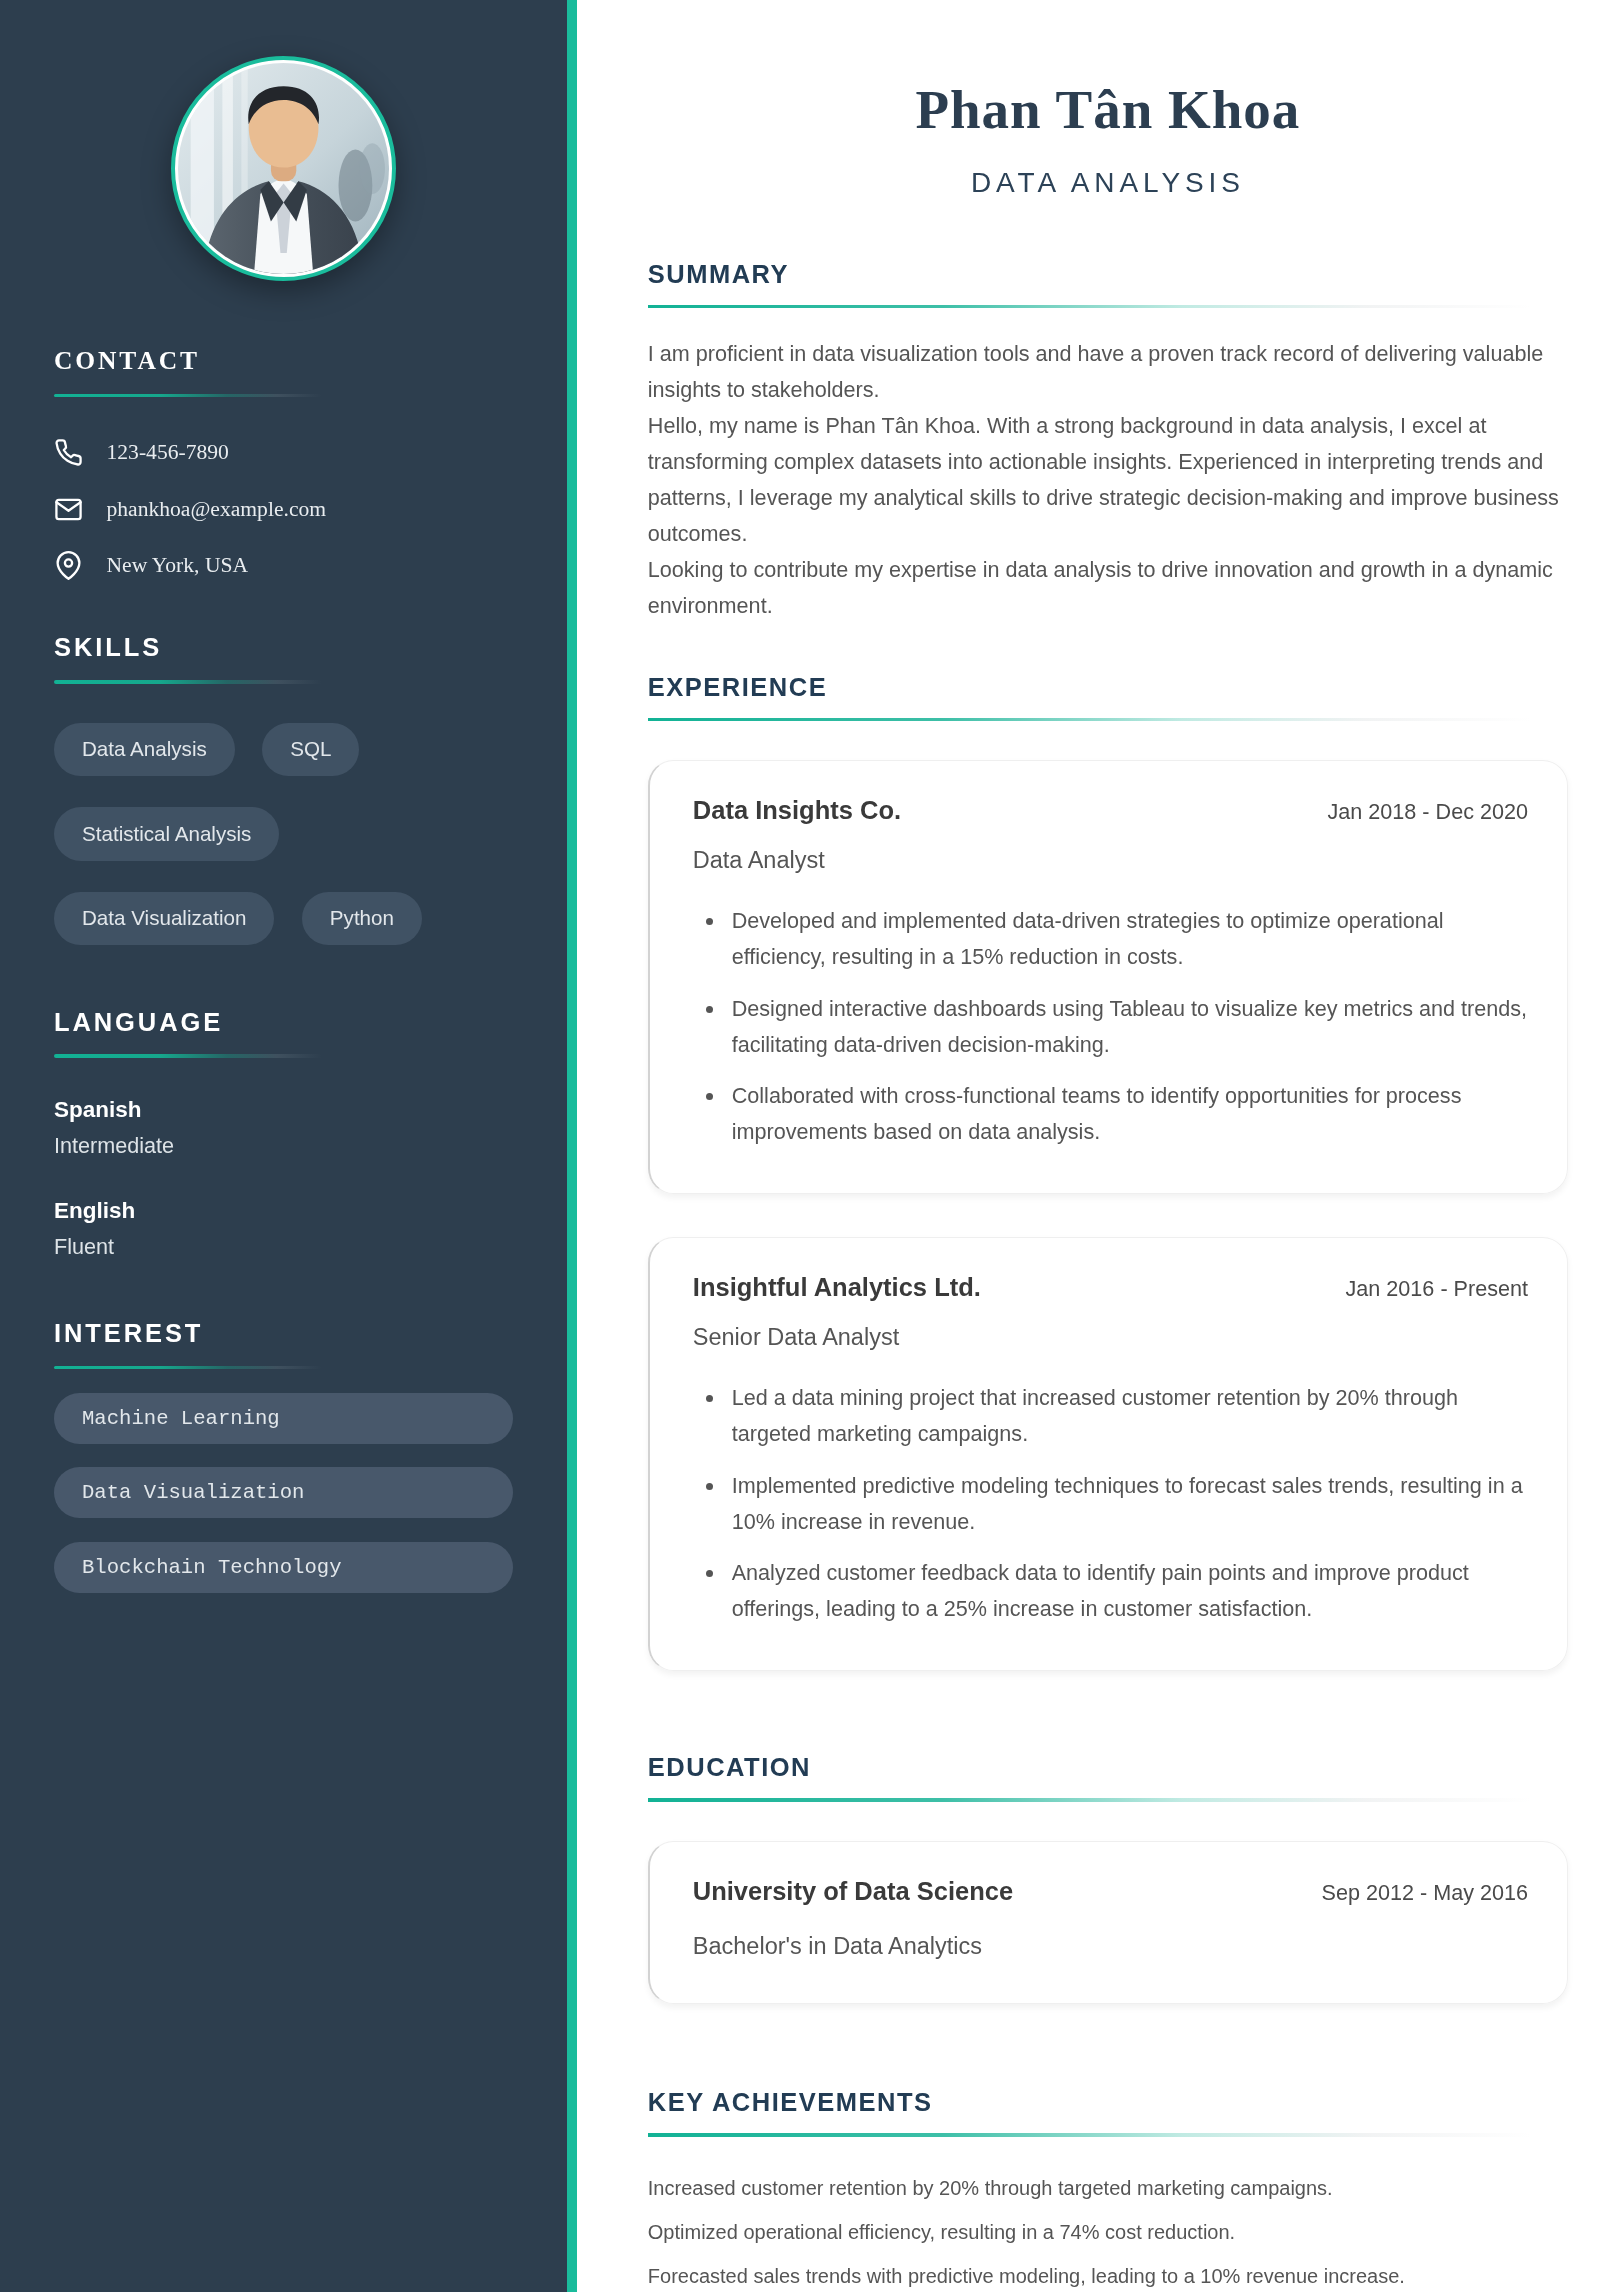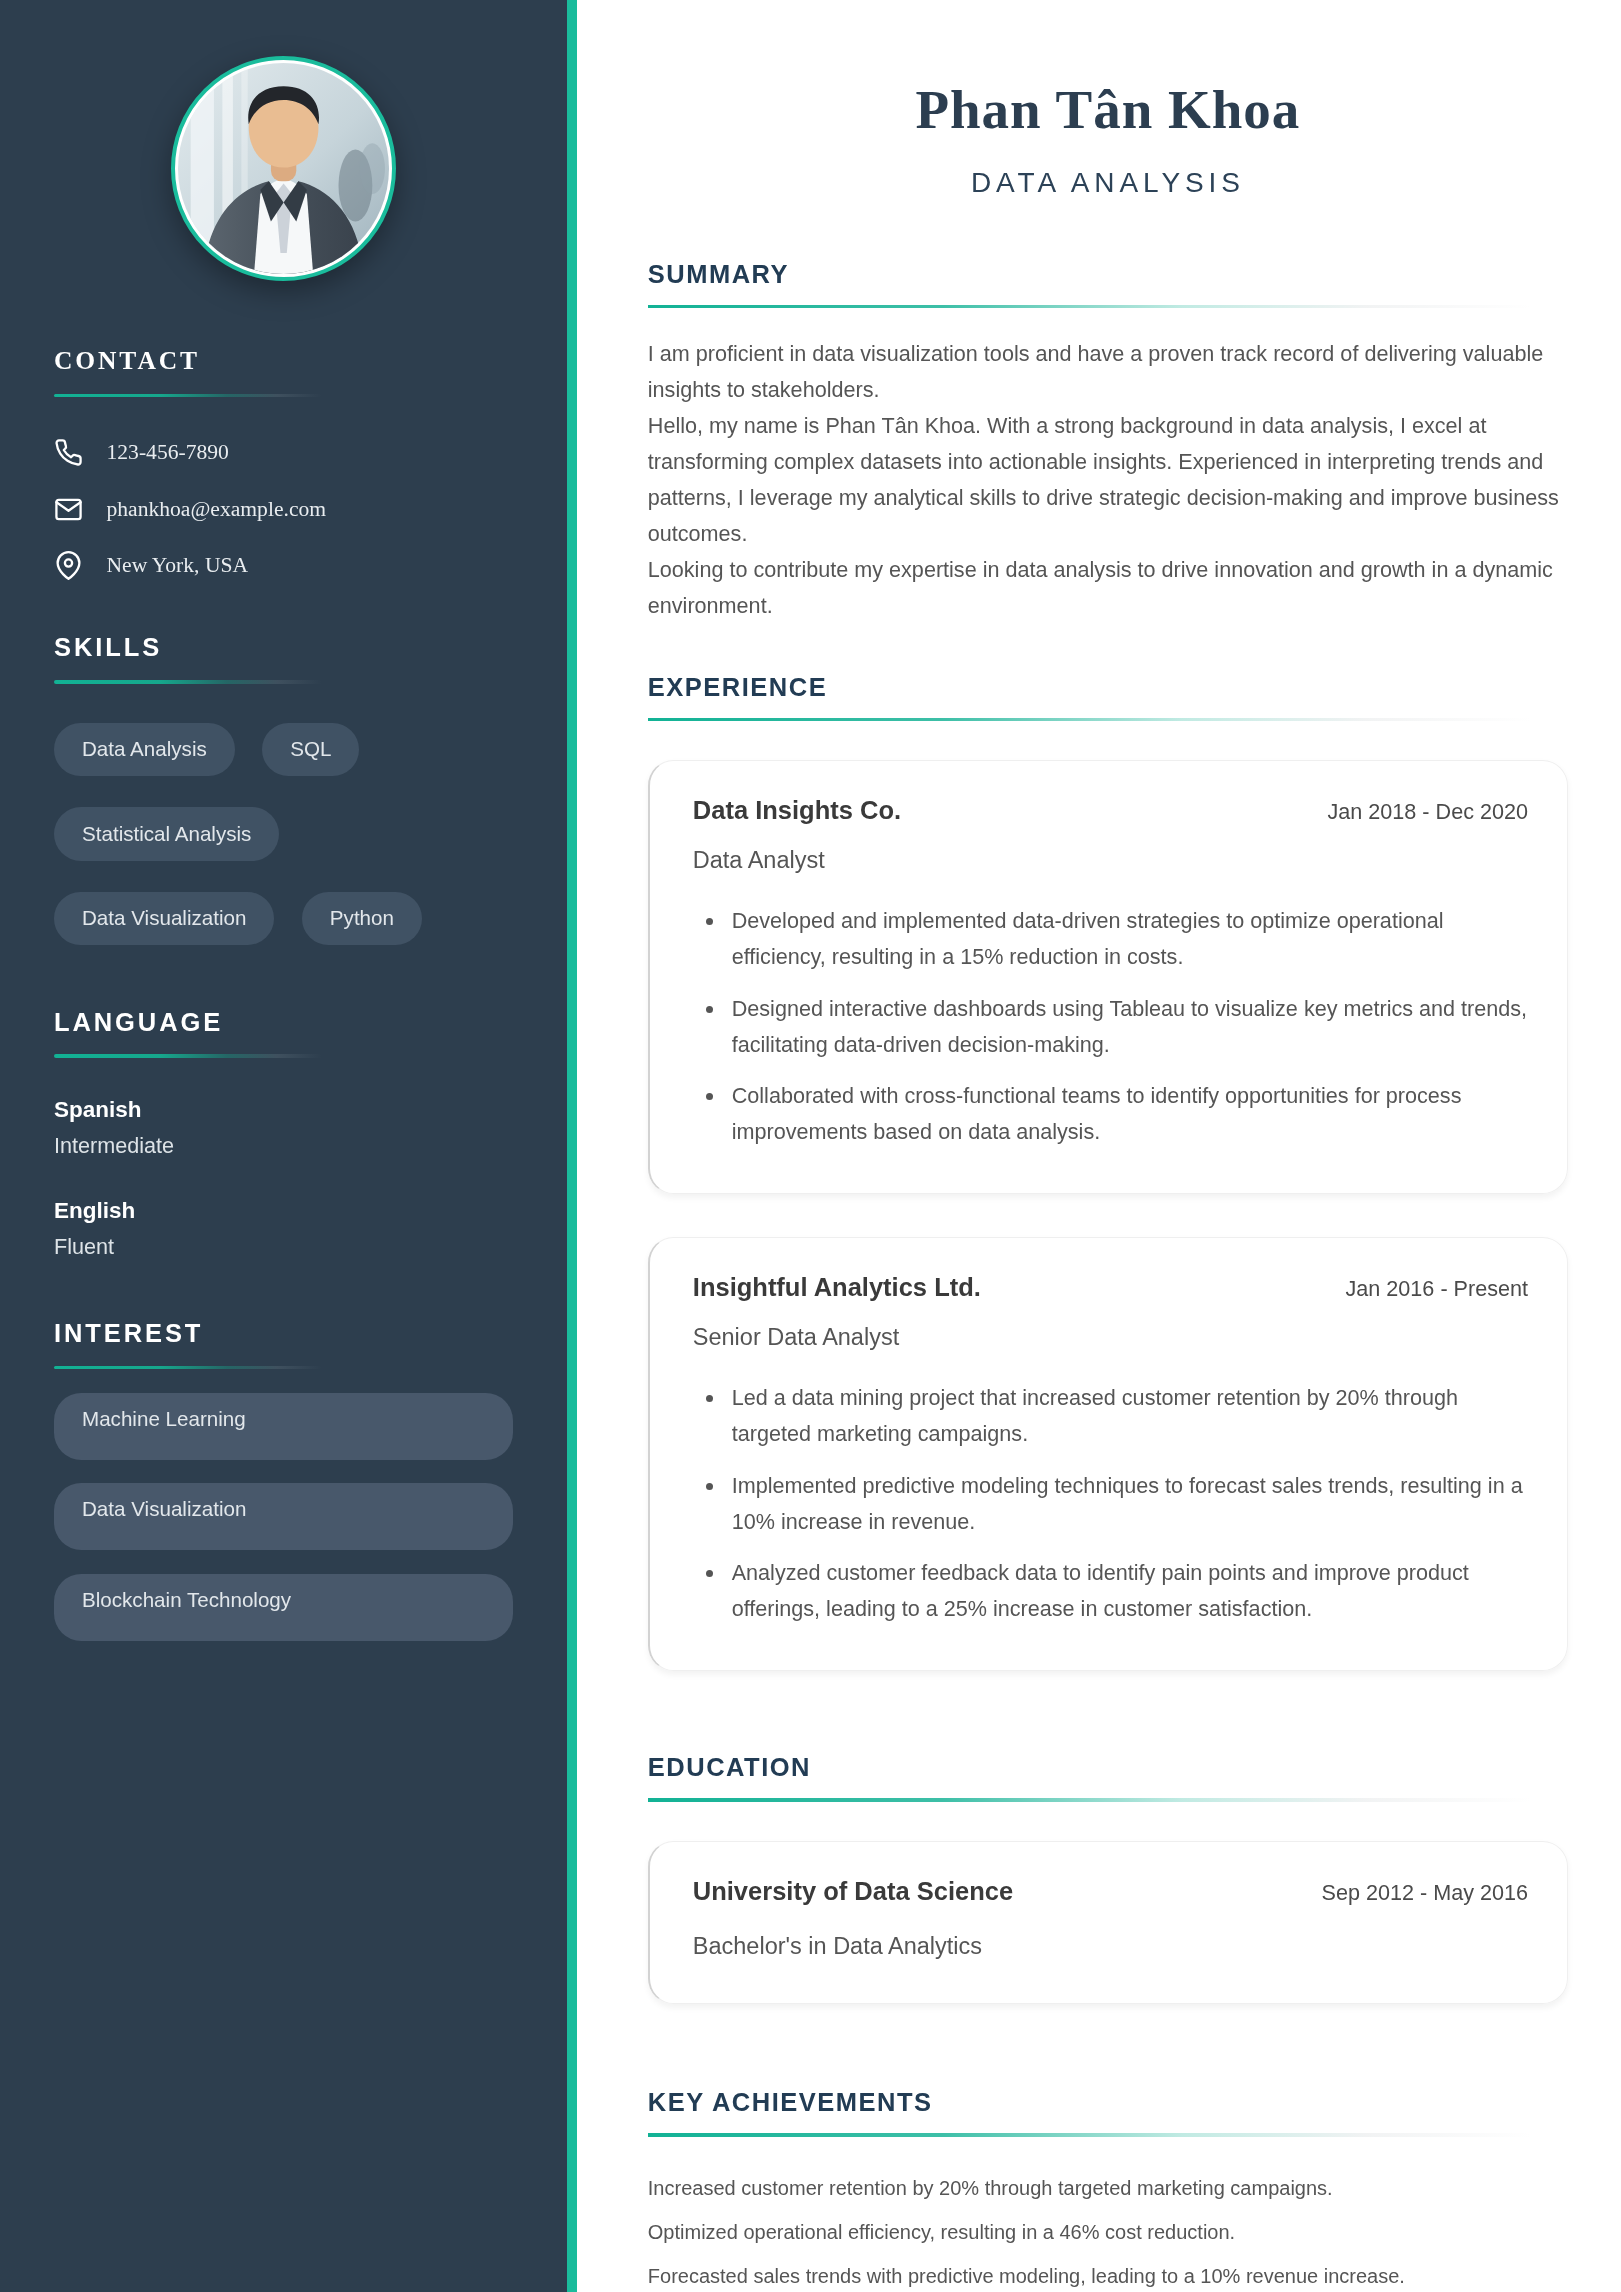--- a/index.html
+++ b/index.html
@@ -50,23 +50,23 @@
   }
 
   .lang-sec { margin-top:63px; }
   .lang-entry { margin-top:39px; }
   .lang-name { font-size:22.5px; font-weight:bold; color:#ffffff; }
   .lang-level { font-size:21.6px; color:#dde3e7; margin-top:9.8px; }
 
   .interest-sec { margin-top:59px; }
   .ipill {
     background:#48586b; color:#e2e7eb;
-    height:67px; line-height:51px; border-radius:27.4px;
+    height:51px; line-height:51px; border-radius:27.4px;
     padding-left:28px; font-size:20.6px; margin-top:23.5px;
-    overflow:hidden; white-space:nowrap;
+    overflow:hidden; white-space:nowrap;font-family:Liberation Mono, monospace;
   }
   .ipill:first-of-type { margin-top:37px; }
 
   
   main { flex:1; padding:51px 53px 0 71px; }
   .name {
     font-family:"Liberation Serif", serif;
     font-size:55px; font-weight:bold; color:#2c3e50;
     text-align:center; margin:27.4px 0 0; letter-spacing:1px;
   }
@@ -270,20 +270,20 @@
         </div>
         <div class="degree">Bachelor's in Data Analytics</div>
       </div>
     </section>
 
     <section class="ach-sec">
       <h2 class="sec-h">KEY ACHIEVEMENTS</h2>
       <div class="rule-main"></div>
       <div class="ach-lines">
         <div class="ach-line">Increased customer retention by 20% through targeted marketing campaigns.</div>
-        <div class="ach-line">Optimized operational efficiency, resulting in a 46% cost reduction.</div>
+        <div class="ach-line">Optimized operational efficiency, resulting in a 74% cost reduction.</div>
         <div class="ach-line">Forecasted sales trends with predictive modeling, leading to a 10% revenue increase.</div>
       </div>
     </section>
 
   </main>
 </div>
 
 
 </body></html>

